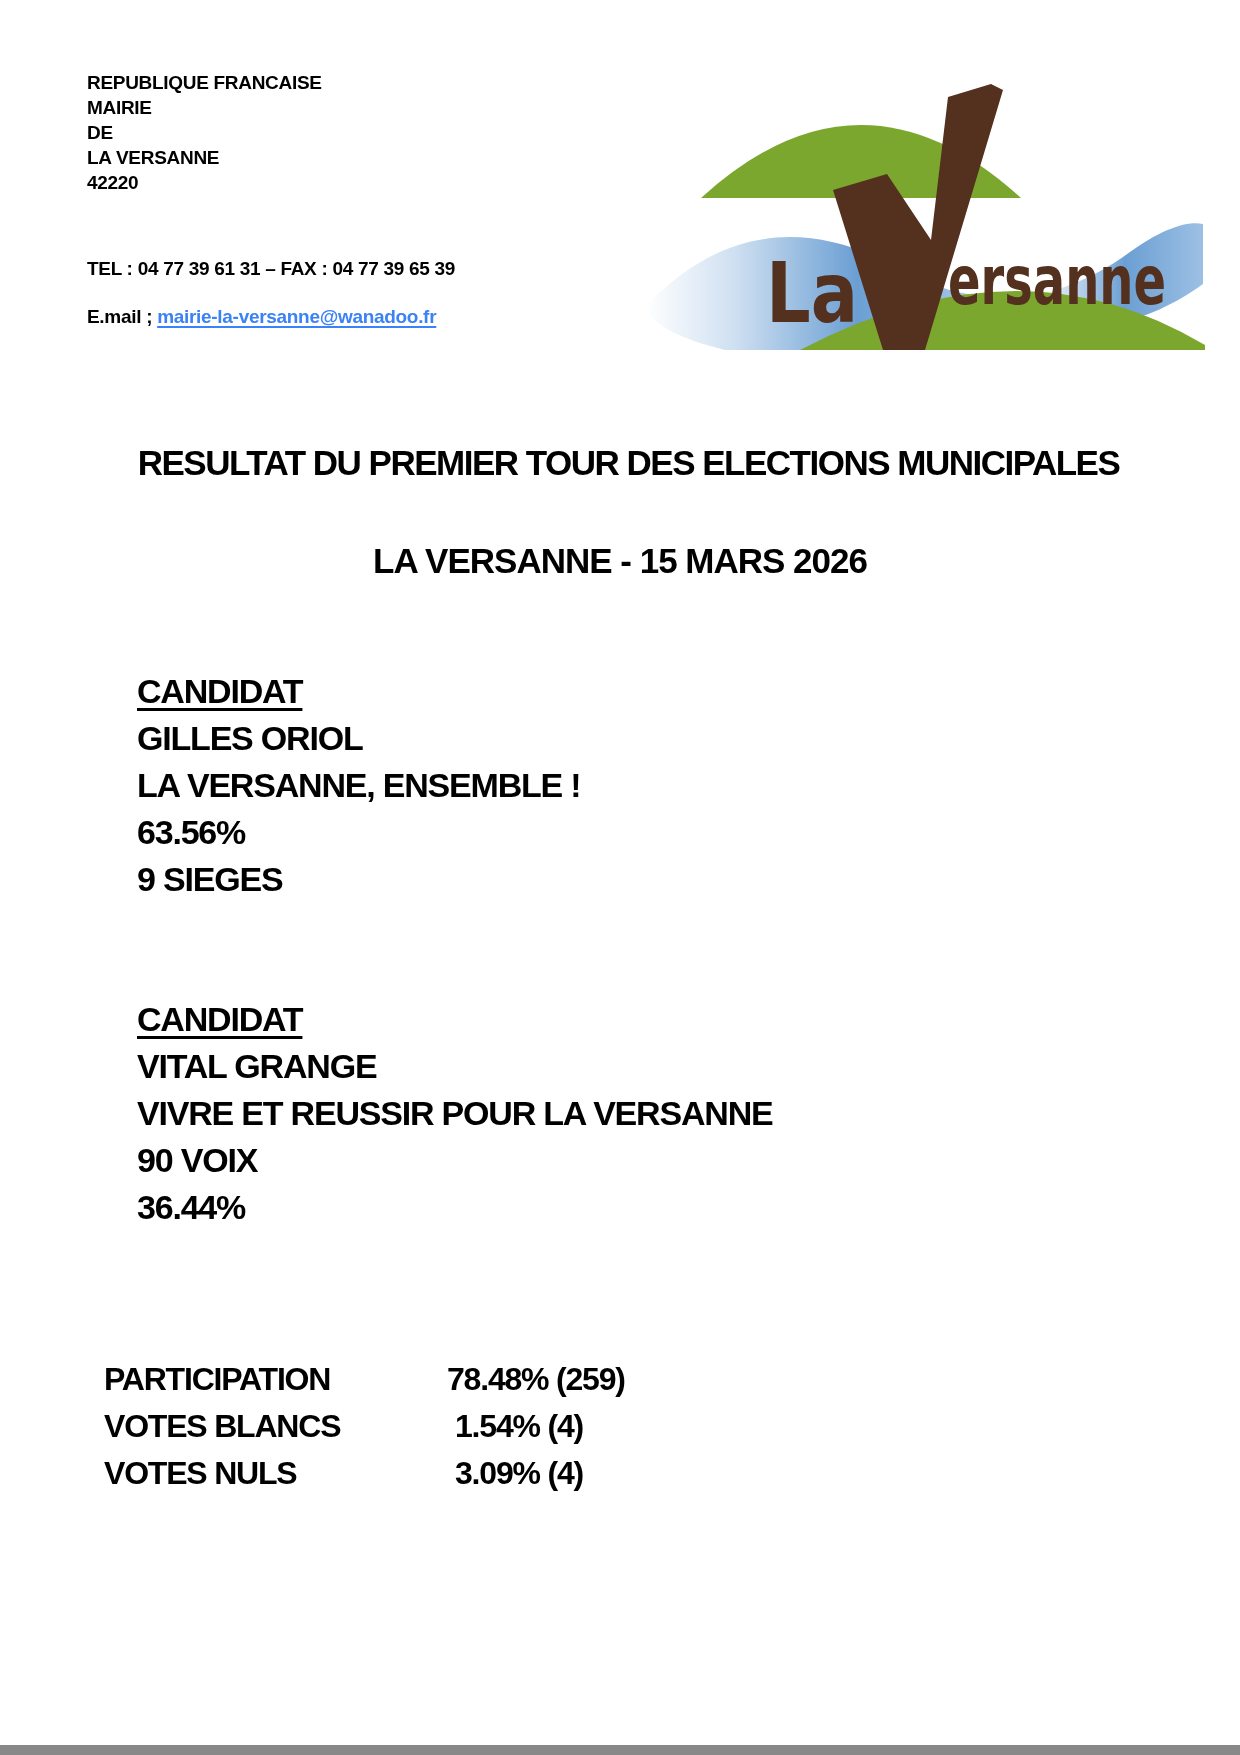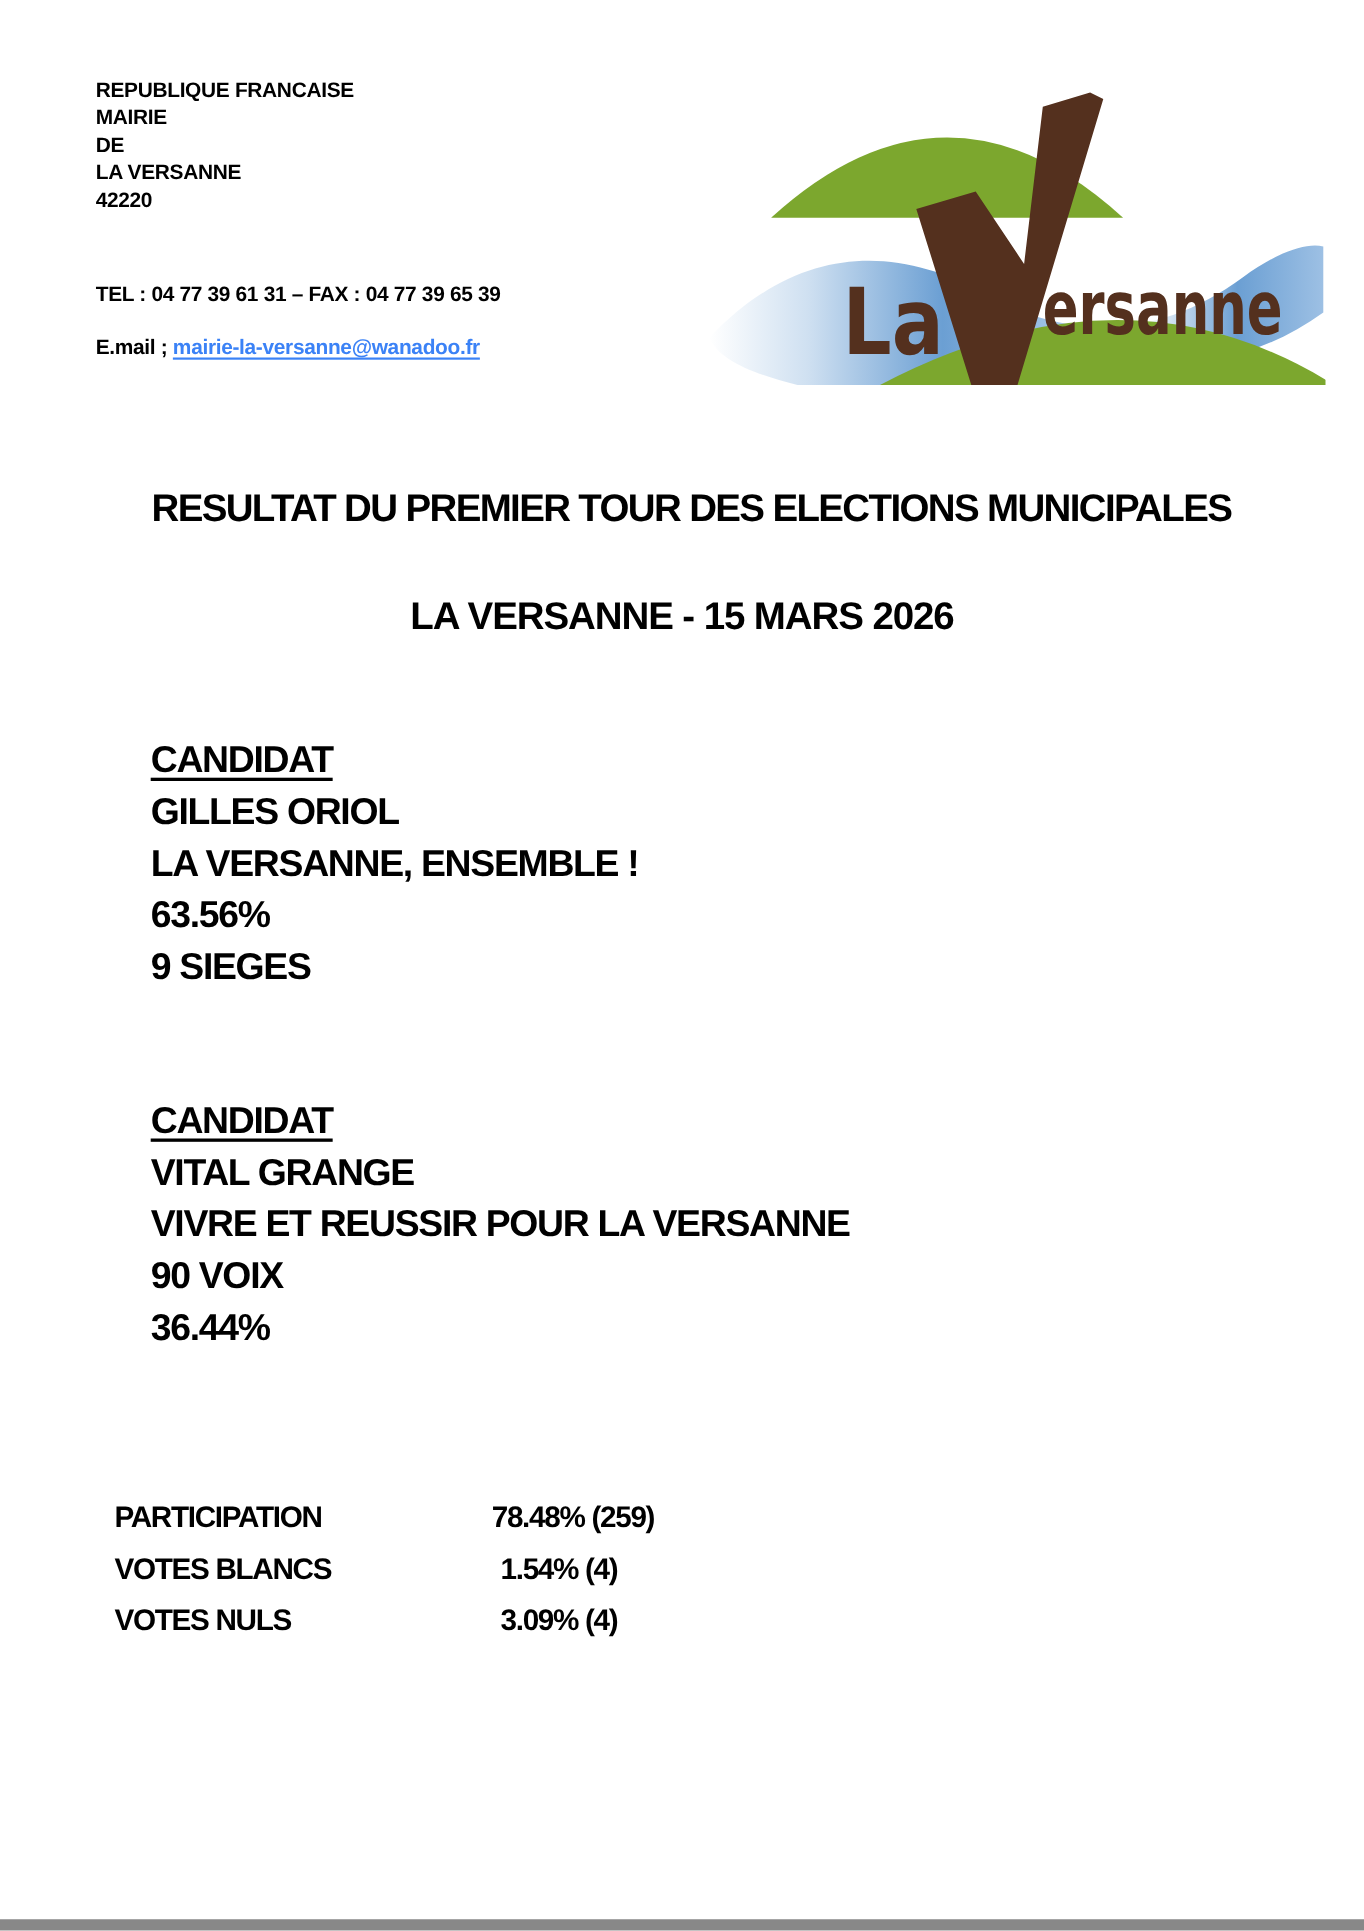--- a/index.html
+++ b/index.html
@@ -24,21 +24,21 @@
   .logo{position:absolute;left:635px;top:72px;width:570px;height:278px;}
   
   .title{position:absolute;left:0;right:0;top:443px;text-align:center;font-size:35px;letter-spacing:-1.5px;padding-left:17px;}
   .subtitle{position:absolute;left:0;right:0;top:541px;text-align:center;font-size:35px;letter-spacing:-1px;}
   
   .block{position:absolute;left:104px;font-size:34px;letter-spacing:-1.2px;line-height:47px;white-space:nowrap;margin-left:33px;}
   .block1{top:668px;}
   .block2{top:996px;}
   .uline{text-decoration:underline;text-decoration-thickness:3px;text-underline-offset:5px;}
   
-  .results{position:absolute;left:104px;top:1356px;font-size:27px;letter-spacing:-1.2px;line-height:47px;}
+  .results{position:absolute;left:104px;top:1356px;font-size:32px;letter-spacing:-1.2px;line-height:47px;}
   .rrow{display:flex;white-space:nowrap;}
   .rlabel{width:343px;flex:0 0 auto;}
   .rrow.indent .rlabel{width:351px;}
 </style>
 </head>
 <body>
 
 <div class="page">
 
   <div class="hdr">

